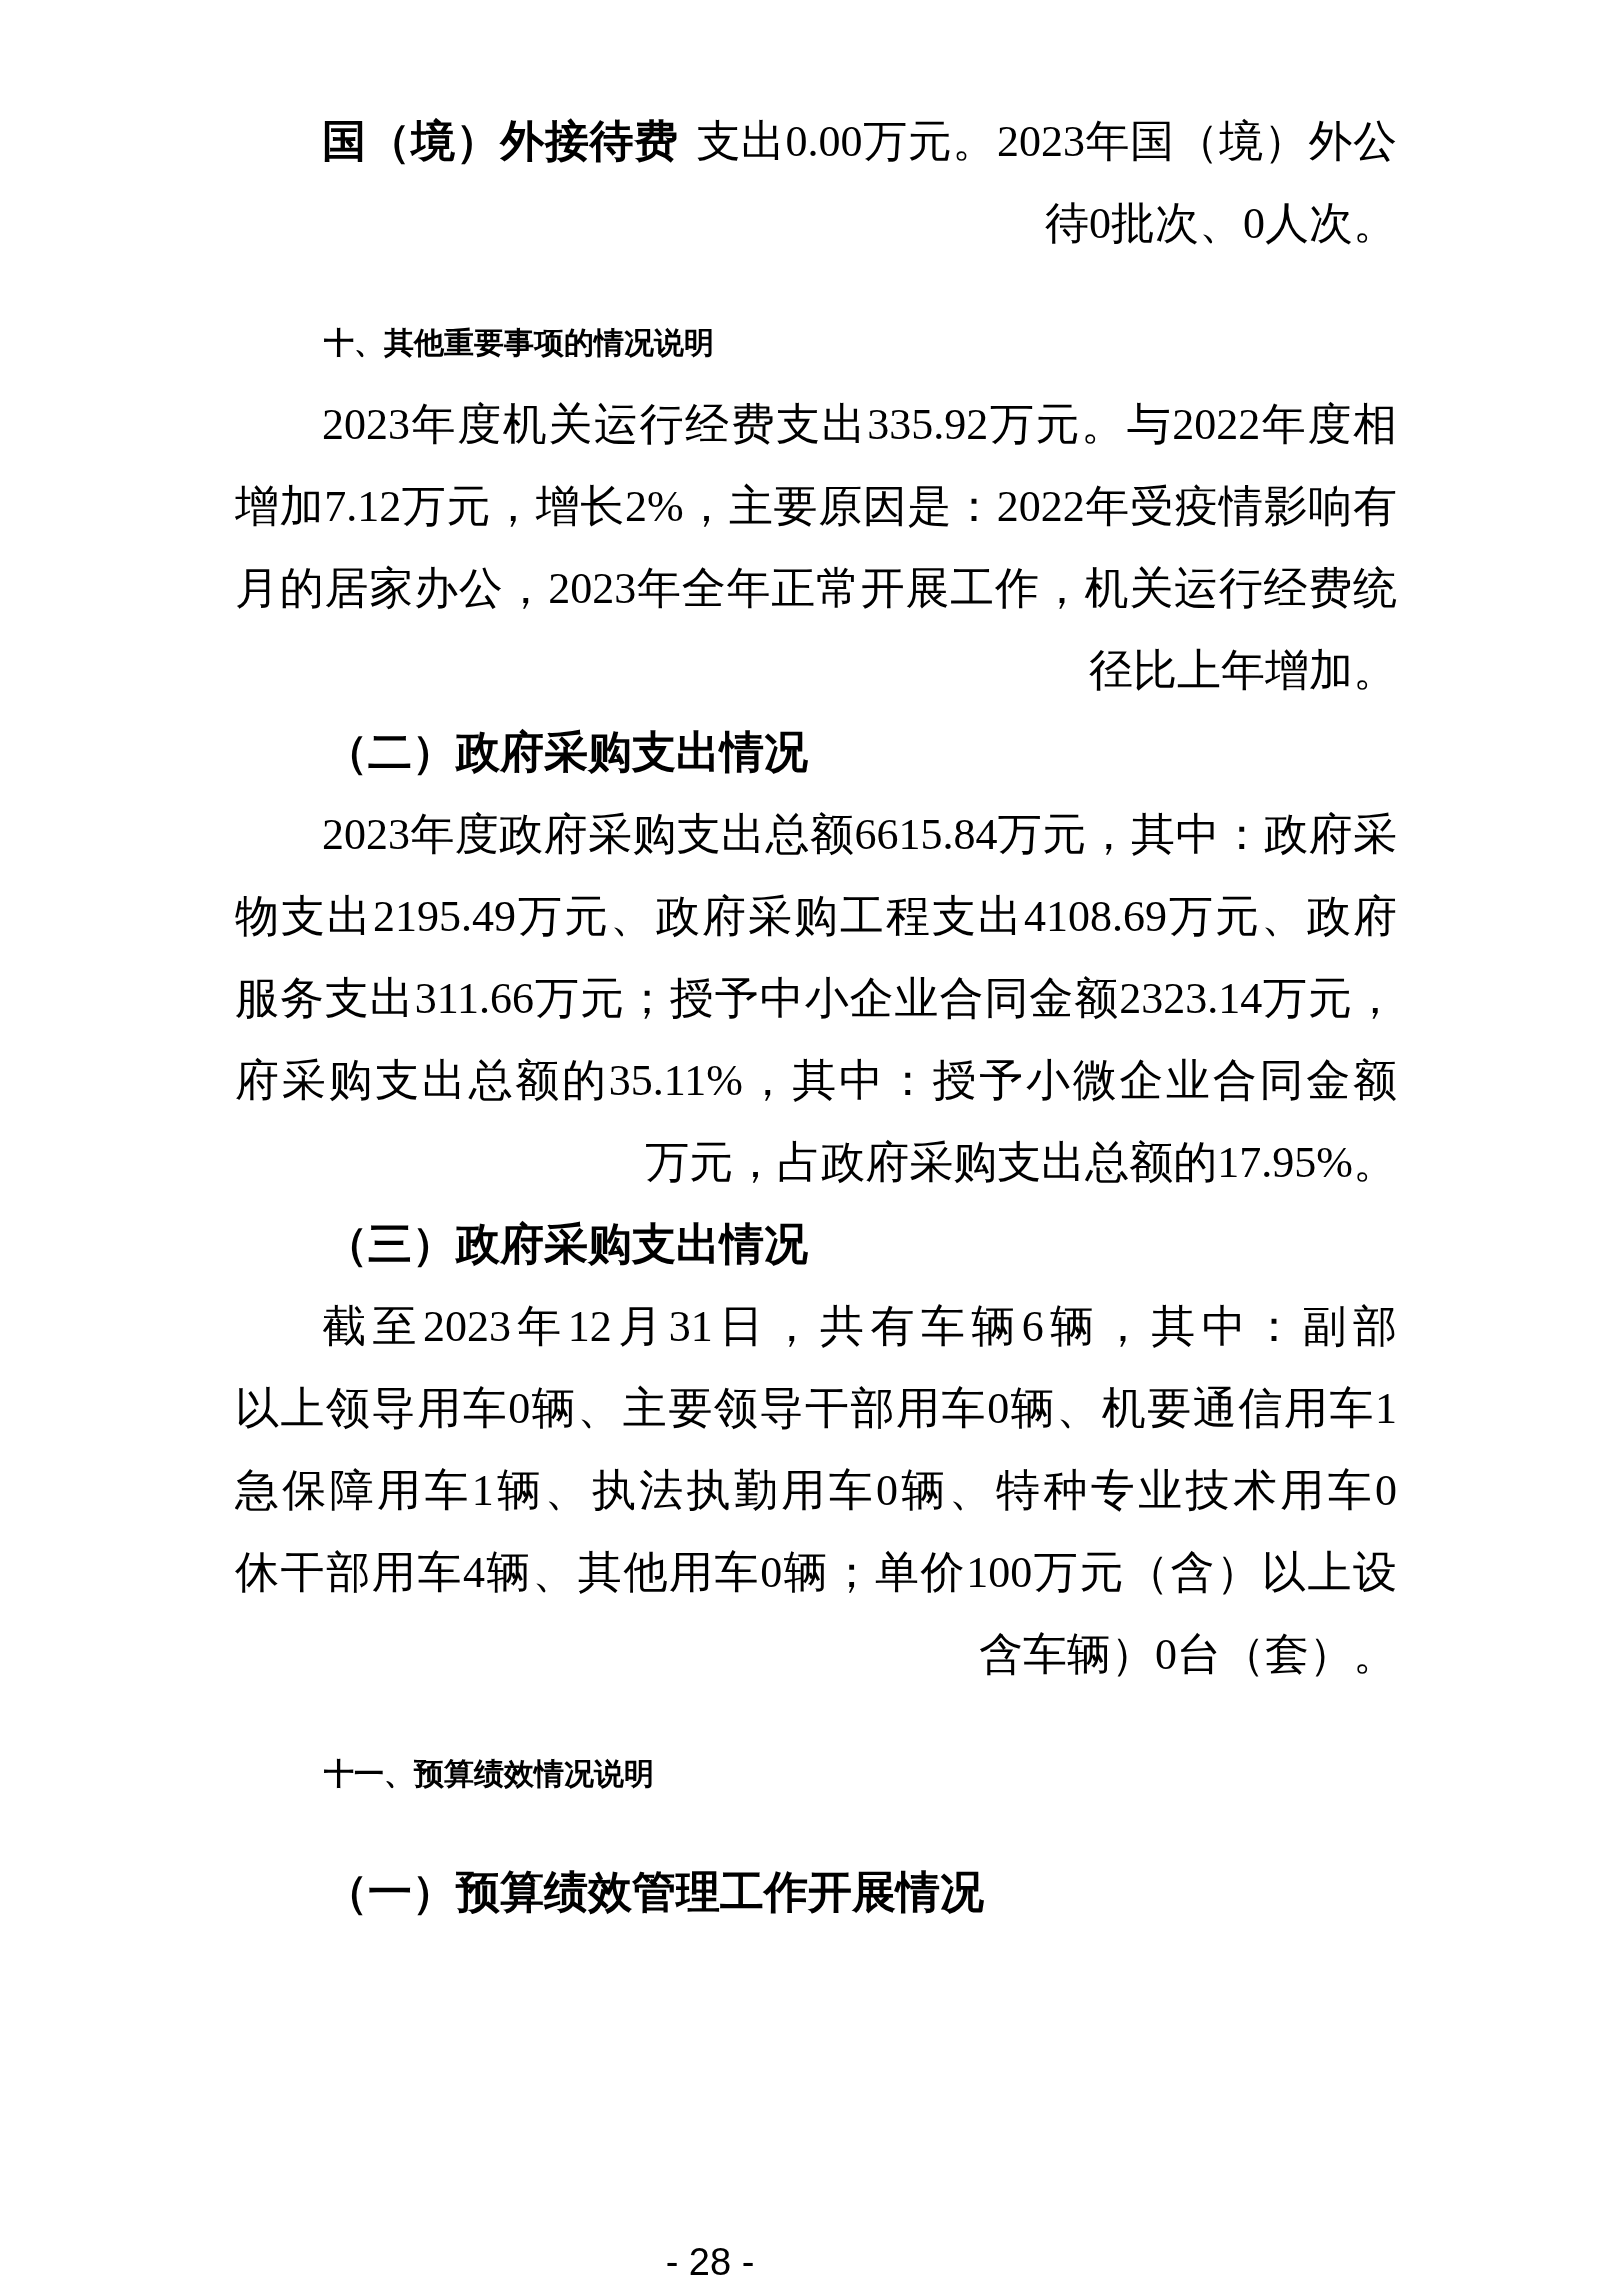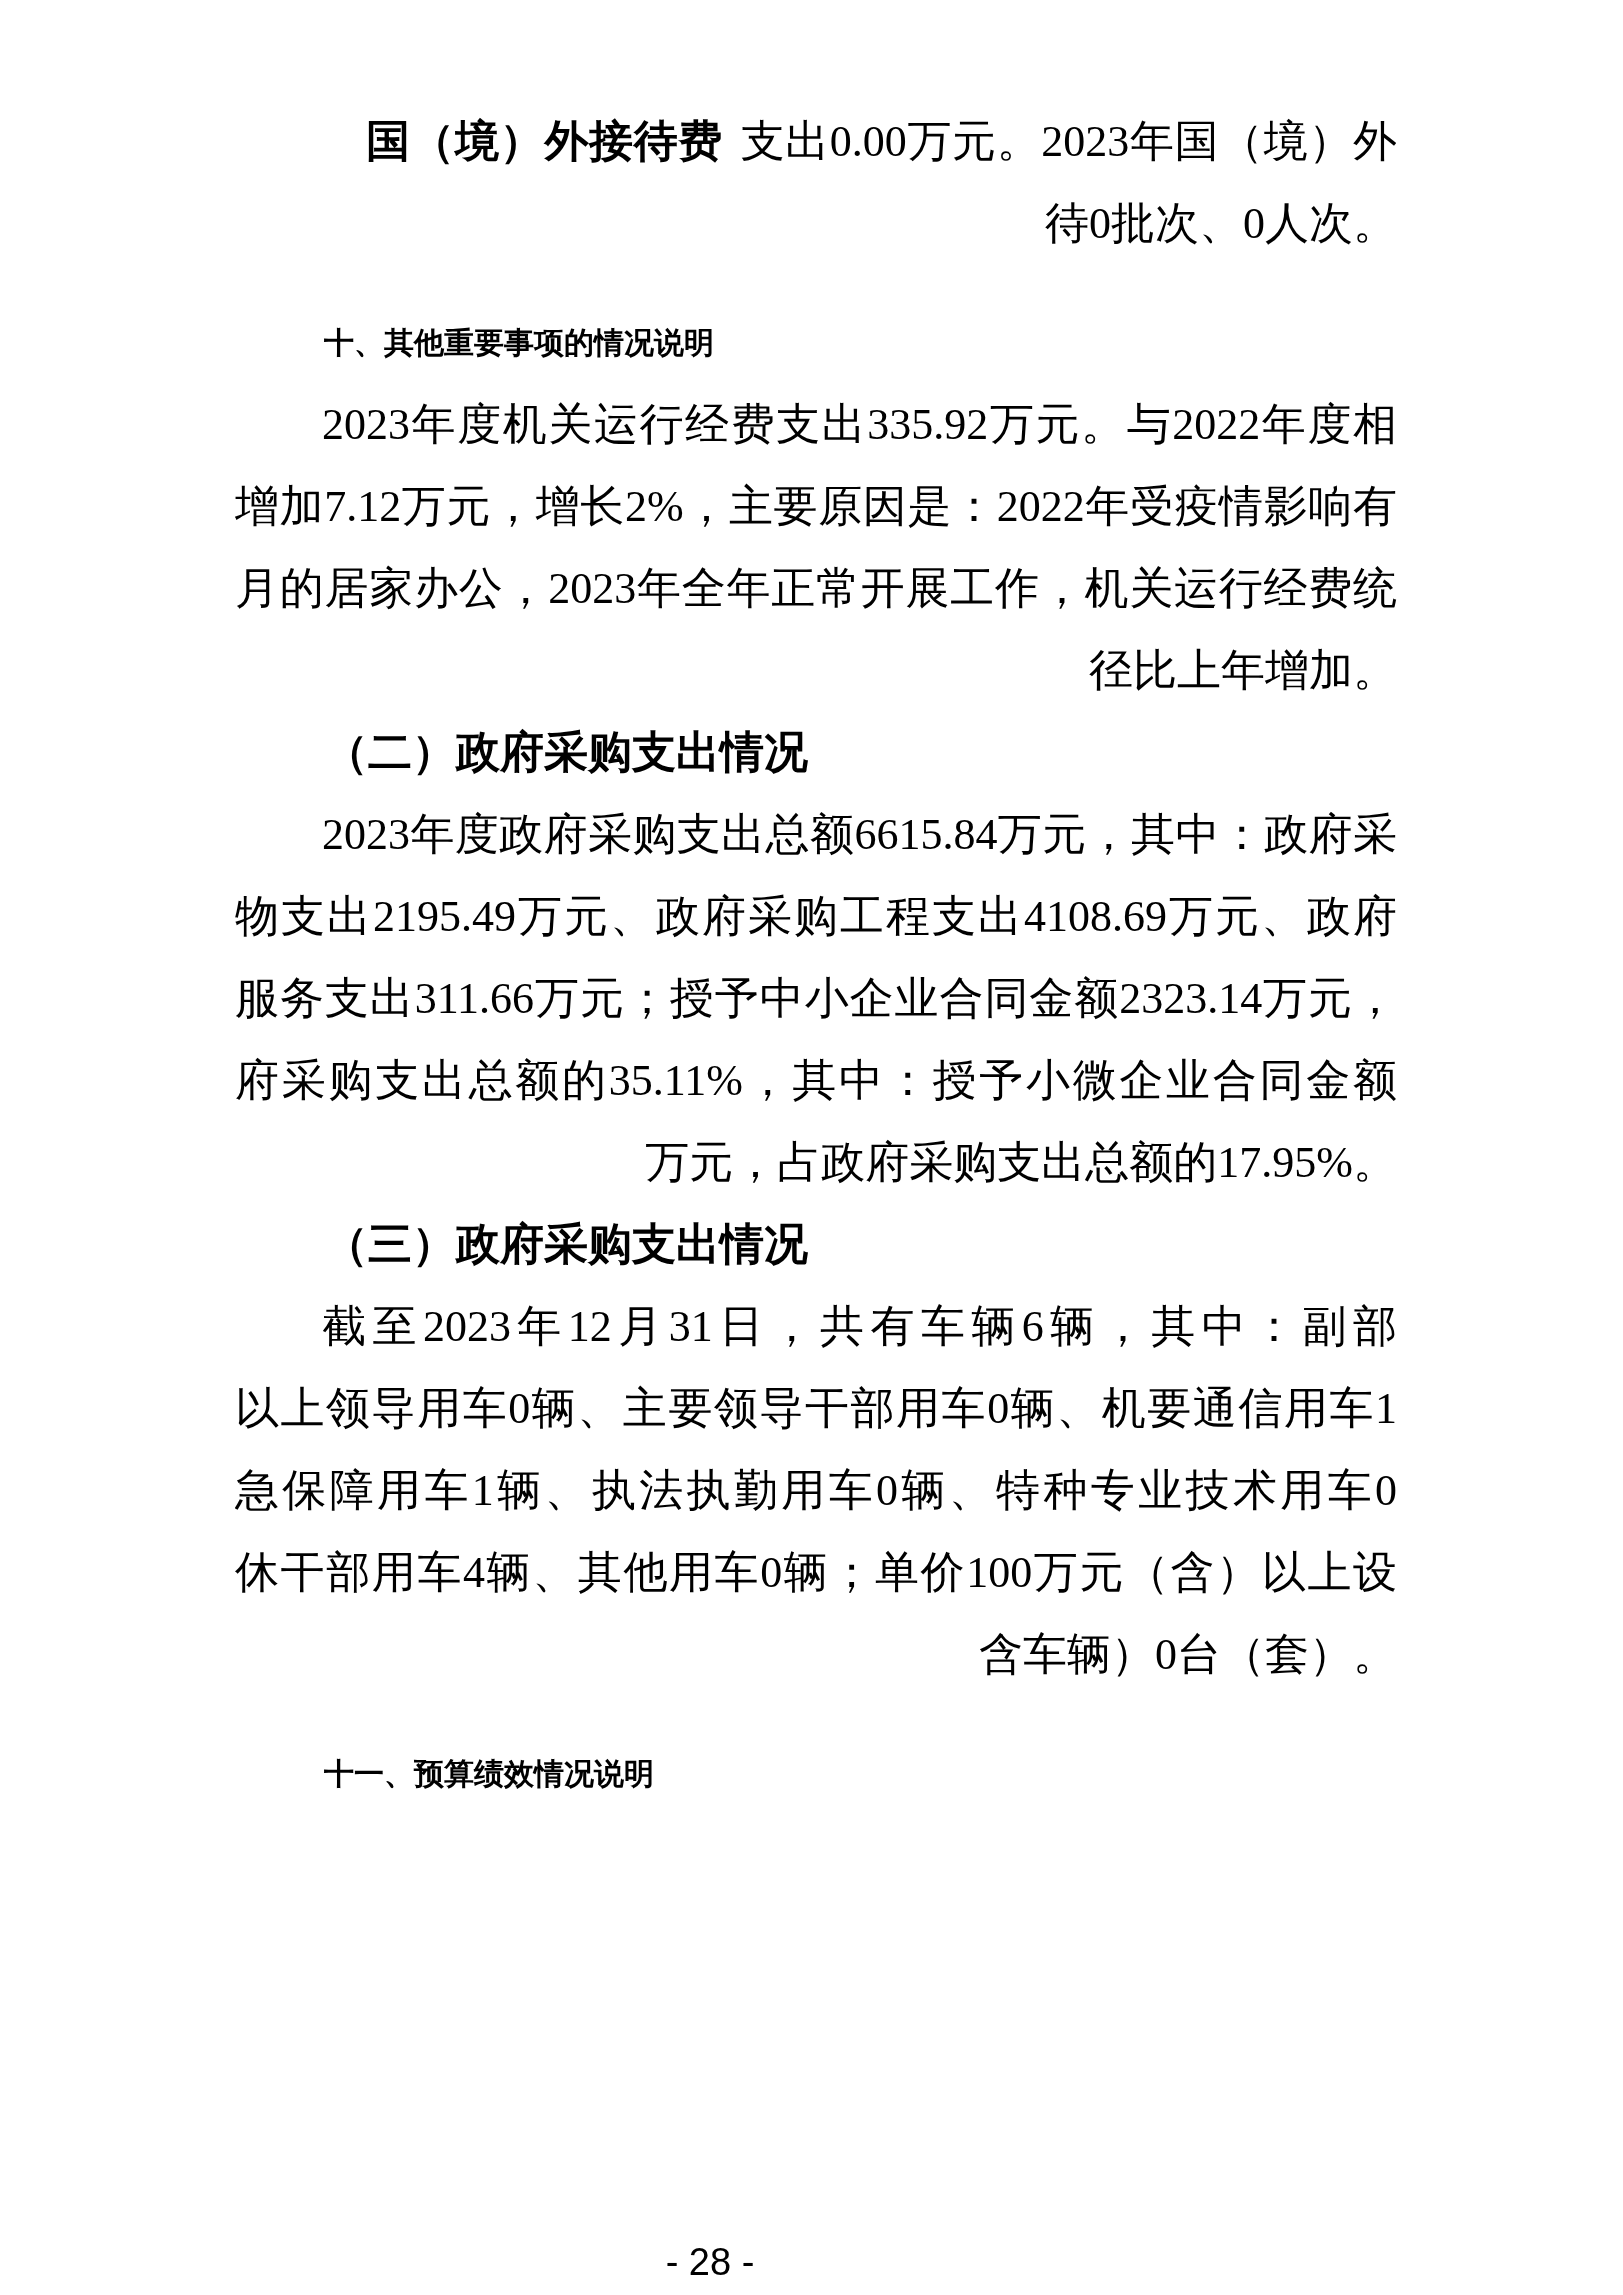--- a/index.html
+++ b/index.html
@@ -37,21 +37,20 @@
     white-space: normal;
     text-align: justify;
     text-align-last: justify;
     overflow: hidden;
     height: 82px;
   }
   .indent { text-indent: 87px; }
   .bold-lead {
     font-weight: 700;
     margin-right: 17.7px;
-    margin-left: 44px;
   }
   .h1 {
     height: 82px;
     line-height: 82px;
     font-size: 30px;
     font-weight: 700;
     font-family: Liberation Serif, serif;
     text-indent: 89px;
     margin: 37px 0 0 0;
     white-space: nowrap;
@@ -105,20 +104,21 @@
     <p class="line">万元，占政府采购支出总额的17.95%。</p>
 
     <h3 class="h2">（三）政府采购支出情况</h3>
     <p class="line fill indent">截至2023年12月31日，共有车辆6辆，其中：副部（省）级及</p>
     <p class="line fill">以上领导用车0辆、主要领导干部用车0辆、机要通信用车1辆、应</p>
     <p class="line fill">急保障用车1辆、执法执勤用车0辆、特种专业技术用车0辆、离退</p>
     <p class="line fill">休干部用车4辆、其他用车0辆；单价100万元（含）以上设备（不</p>
     <p class="line">含车辆）0台（套）。</p>
 
     <h2 class="h1">十一、预算绩效情况说明</h2>
+    <h3 class="h2 after-h1">（一）预算绩效管理工作开展情况</h3>
 
   </main>
 
   <footer class="footer">
     <span>- 28 -</span>
   </footer>
 </div>
 
 
 </body></html>

